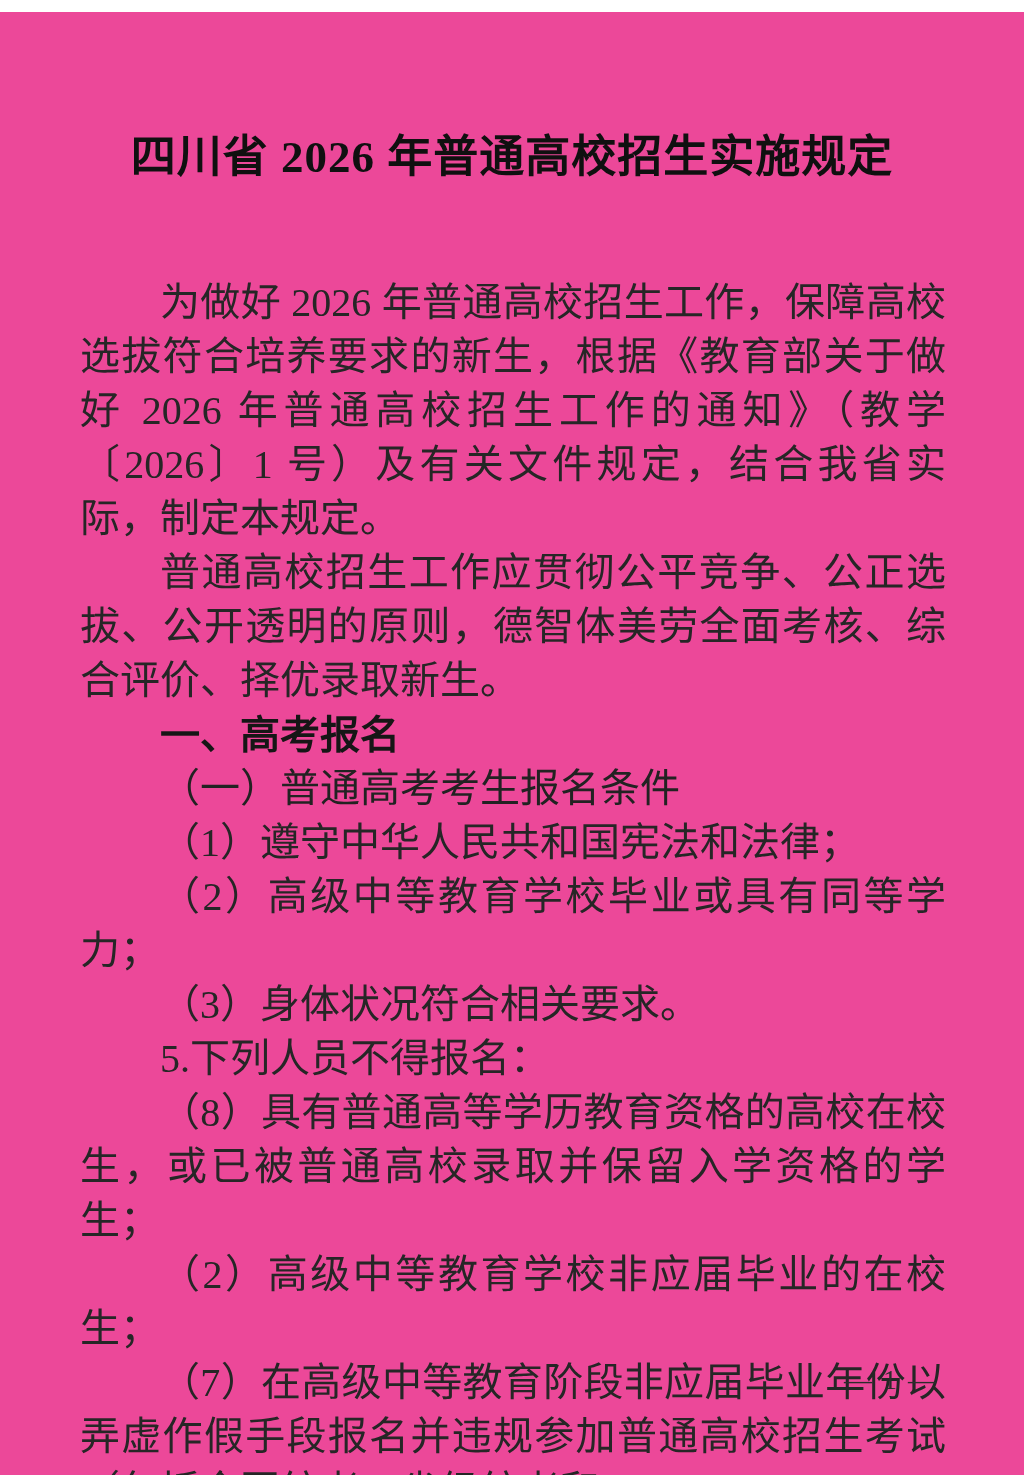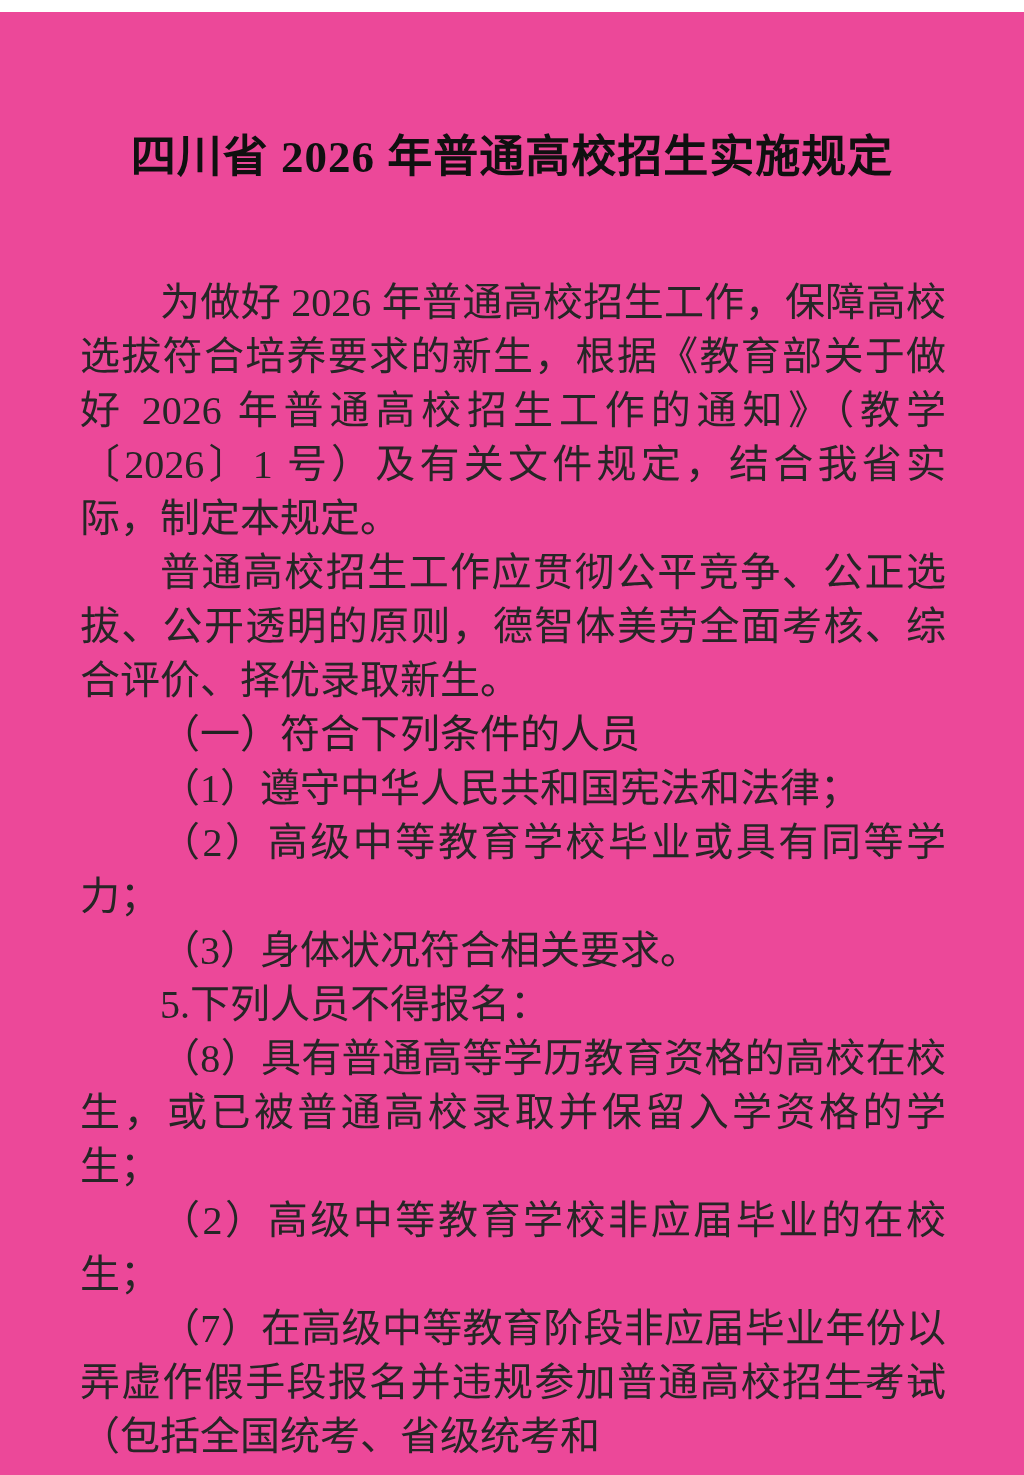--- a/index.html
+++ b/index.html
@@ -68,21 +68,22 @@
 </head>
 <body>
 
 <div class="page">
 
   <h1 class="doc-title">四川省 2026 年普通高校招生实施规定</h1>
 
   <div class="doc-content">
     <p>为做好 2026 年普通高校招生工作，保障高校选拔符合培养要求的新生，根据《教育部关于做好 2026 年普通高校招生工作的通知》（教学〔2026〕1 号）及有关文件规定，结合我省实际，制定本规定。</p>
     <p>普通高校招生工作应贯彻公平竞争、公正选拔、公开透明的原则，德智体美劳全面考核、综合评价、择优录取新生。</p>
-    <p class="sub-heading">（一）符合下列条件的人员</p>
+    <p class="sec-heading">一、高考报名</p>
+    <p class="sub-heading">（一）普通高考考生报名条件</p>
     <p>（1）遵守中华人民共和国宪法和法律；</p>
     <p>（2）高级中等教育学校毕业或具有同等学力；</p>
     <p>（3）身体状况符合相关要求。</p>
     <p>5.下列人员不得报名：</p>
     <p>（8）具有普通高等学历教育资格的高校在校生，或已被普通高校录取并保留入学资格的学生；</p>
     <p>（2）高级中等教育学校非应届毕业的在校生；</p>
     <p>（7）在高级中等教育阶段非应届毕业年份以弄虚作假手段报名并违规参加普通高校招生考试（包括全国统考、省级统考和</p>
   </div>
 
   <div class="page-footer">— 1 —</div>

